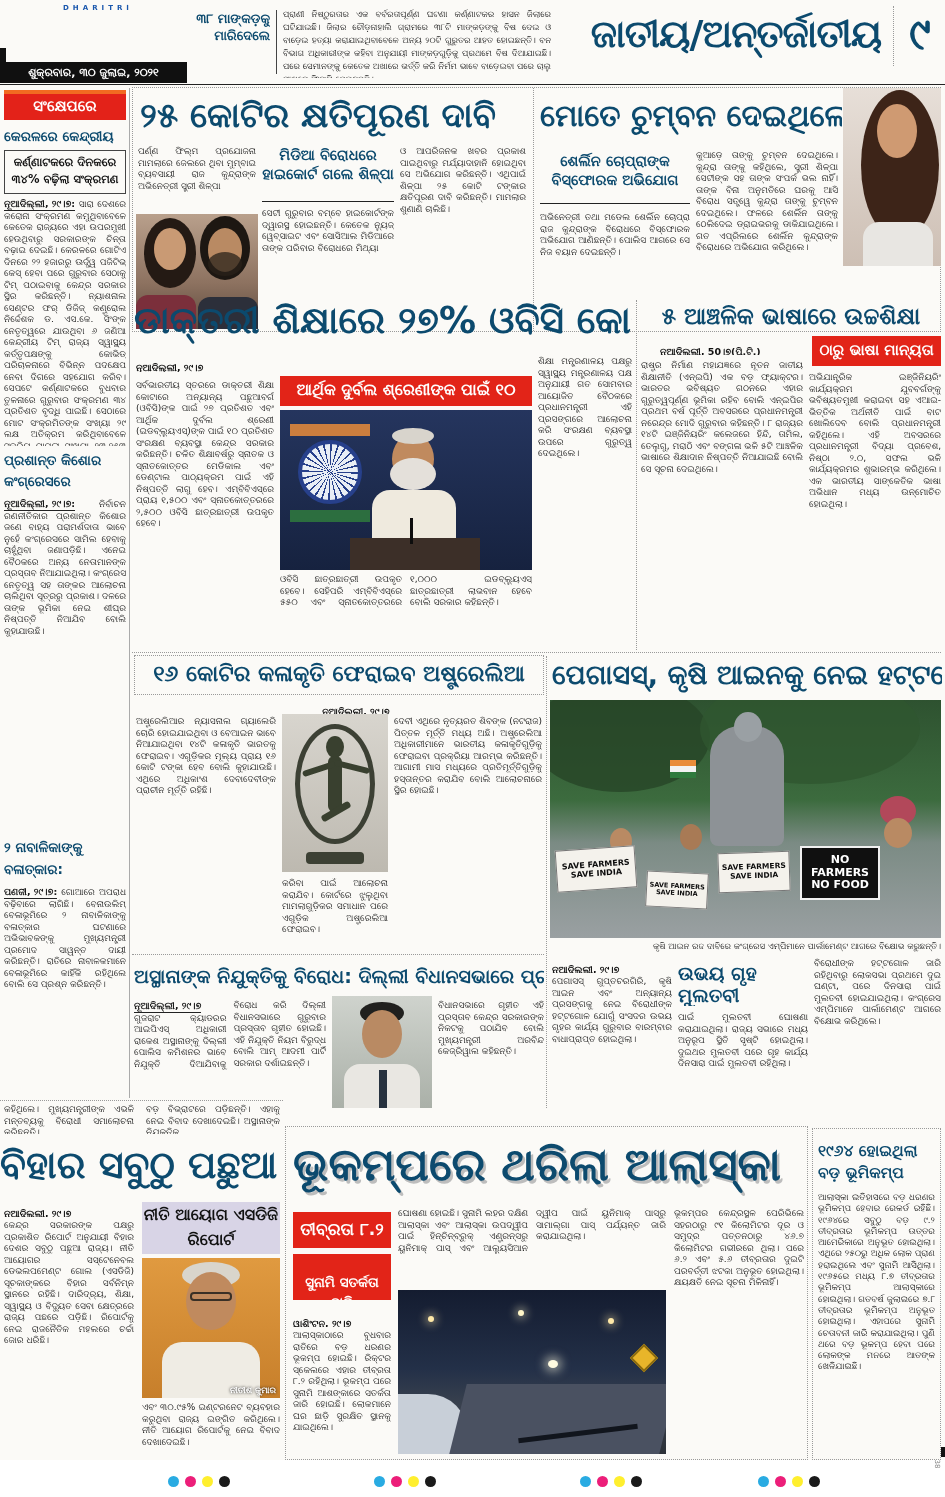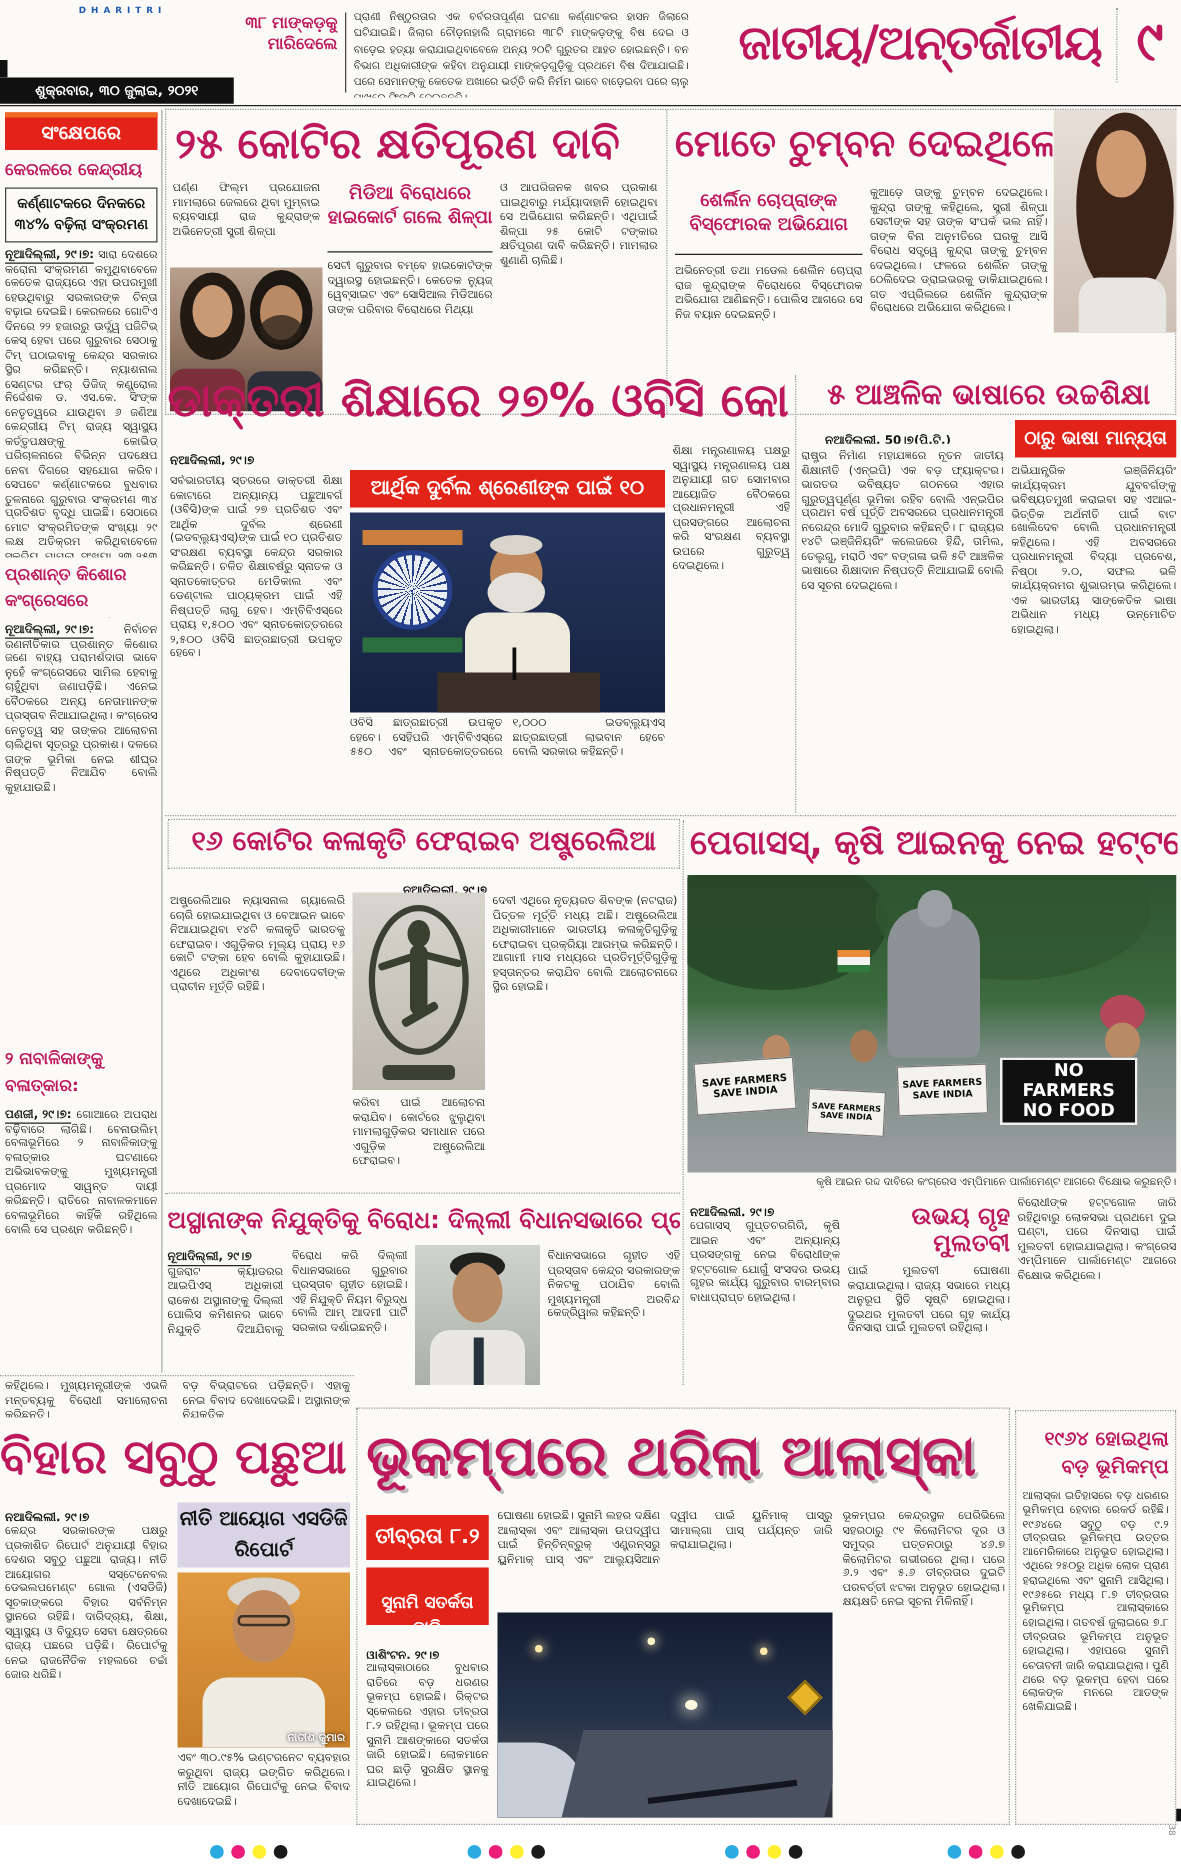--- a/index.html
+++ b/index.html
@@ -1,21 +1,21 @@
 <!DOCTYPE html>
 <html><head>
 <meta charset="utf-8">
 <style>
   *{margin:0;padding:0;box-sizing:border-box}
   html,body{width:945px;height:1497px}
   body{position:relative;background:#fbfaf7;font-family:"DejaVu Sans","Liberation Sans",sans-serif;color:#111;overflow:hidden}
   .a{position:absolute}
   .bt{font-size:9px;line-height:11.5px;text-align:justify;color:#191919;overflow:hidden}
   .dl{font-weight:700;font-size:9.5px;border-bottom:1px solid #222;display:inline-block}
-  .hl{font-weight:700;color:#be185d;overflow:hidden}
+  .hl{font-weight:700;color:#0c4a6e;overflow:hidden}
   .dot{border:1px dotted #9a9a9a}
   .dotv{border-left:1px dotted #9a9a9a}
   .doth{border-top:1px dotted #9a9a9a}
   .redbox{background:#e22418;color:#fff;font-weight:700;text-align:center;overflow:hidden}
   .photo{overflow:hidden;position:absolute}
   .cap{font-size:8.5px;color:#222}
   .ellip{position:absolute;border-radius:50%}
   .placard{position:absolute;background:#f4f2ec;color:#0c0c0c;font-weight:700;text-align:center;border:1px solid #777;display:flex;align-items:center;justify-content:center;padding:2px;line-height:1.15}
   .cdot{width:11px;height:11px;border-radius:50%;display:inline-block;margin-right:6px}
 </style>
@@ -162,29 +162,29 @@
   <div class="ellip" style="left:334px;top:118px;width:28px;height:30px;background:#b98a63"></div>
   <div class="placard" style="left:6px;top:148px;width:80px;height:42px;font-size:8px;transform:rotate(-4deg)">
       <span>SAVE FARMERS SAVE INDIA</span>
     </div>
   <div class="placard" style="left:96px;top:172px;width:62px;height:36px;font-size:6.5px;transform:rotate(3deg)">
       <span>SAVE FARMERS SAVE INDIA</span>
     </div>
   <div class="placard" style="left:168px;top:152px;width:72px;height:40px;font-size:7.5px;transform:rotate(-2deg)">
       <span>SAVE FARMERS SAVE INDIA</span>
     </div>
-  <div class="placard" style="left:250px;top:146px;width:110px;height:54px;font-size:14px;background:#101010;color:#fff;border:2px solid #f0f0f0">
+  <div class="placard" style="left:250px;top:146px;width:80px;height:54px;font-size:11px;background:#101010;color:#fff;border:2px solid #f0f0f0">
       <span>NO FARMERS NO FOOD</span>
     </div>
 </div>
 <div class="a cap" style="left:550px;top:941px;width:391px;height:14px;text-align:right;overflow:hidden">କୃଷି ଆଇନ ରଦ୍ଦ ଦାବିରେ କଂଗ୍ରେସ ଏମ୍ପିମାନେ ପାର୍ଲାମେଣ୍ଟ ଆଗରେ ବିକ୍ଷୋଭ କରୁଛନ୍ତି।</div>
 
 <div class="a" style="left:552px;top:958px;width:120px;height:15px;overflow:hidden"><b class="dl">ନୂଆଦିଲ୍ଲୀ, ୨୯।୭</b></div>
 <div class="a bt" style="left:552px;top:976px;width:120px;height:134px">ପେଗାସସ୍ ଗୁପ୍ତଚରଗିରି, କୃଷି ଆଇନ ଏବଂ ଅନ୍ୟାନ୍ୟ ପ୍ରସଙ୍ଗକୁ ନେଇ ବିରୋଧୀଙ୍କ ହଟ୍ଟଗୋଳ ଯୋଗୁଁ ସଂସଦର ଉଭୟ ଗୃହର କାର୍ଯ୍ୟ ଗୁରୁବାର ବାରମ୍ବାର ବାଧାପ୍ରାପ୍ତ ହୋଇଥିଲା।</div>
-<div class="a hl" style="left:678px;top:962px;width:130px;height:44px;font-size:19px;line-height:22px;text-align:right">ଉଭୟ ଗୃହ ମୁଲତବୀ</div>
+<div class="a hl" style="left:678px;top:962px;width:130px;height:44px;font-size:19px;line-height:22px;text-align:left">ଉଭୟ ଗୃହ ମୁଲତବୀ</div>
 <div class="a bt" style="left:678px;top:1012px;width:130px;height:98px">ପାଇଁ ମୁଲତବୀ ଘୋଷଣା କରାଯାଇଥିଲା। ରାଜ୍ୟ ସଭାରେ ମଧ୍ୟ ଅନୁରୂପ ସ୍ଥିତି ସୃଷ୍ଟି ହୋଇଥିଲା। ଦୁଇଥର ମୁଲତବୀ ପରେ ଗୃହ କାର୍ଯ୍ୟ ଦିନସାରା ପାଇଁ ମୁଲତବୀ ରହିଥିଲା।</div>
 <div class="a bt" style="left:814px;top:958px;width:127px;height:152px">ବିରୋଧୀଙ୍କ ହଟ୍ଟଗୋଳ ଜାରି ରହିଥିବାରୁ ଲୋକସଭା ପ୍ରଥମେ ଦୁଇ ଘଣ୍ଟା, ପରେ ଦିନସାରା ପାଇଁ ମୁଲତବୀ ହୋଇଯାଇଥିଲା। କଂଗ୍ରେସ ଏମ୍ପିମାନେ ପାର୍ଲାମେଣ୍ଟ ଆଗରେ ବିକ୍ଷୋଭ କରିଥିଲେ।</div>
 
 <div class="a doth" style="left:132px;top:954px;width:412px"></div>
 <div class="a hl" style="left:134px;top:962px;width:410px;height:30px;font-size:19px;line-height:28px;white-space:nowrap">ଅସ୍ଥାନାଙ୍କ ନିଯୁକ୍ତିକୁ ବିରୋଧ: ଦିଲ୍ଲୀ ବିଧାନସଭାରେ ପ୍ରସ୍ତାବ ଗୃହୀତ</div>
 <div class="a bt" style="left:134px;top:1000px;width:192px;height:110px;column-count:2;column-gap:7px">
   <b class="dl">ନୂଆଦିଲ୍ଲୀ, ୨୯।୭</b>
   <span>ଗୁଜରାଟ କ୍ୟାଡରର ଆଇପିଏସ୍ ଅଧିକାରୀ ରାକେଶ ଅସ୍ଥାନାଙ୍କୁ ଦିଲ୍ଲୀ ପୋଲିସ କମିଶନର ଭାବେ ନିଯୁକ୍ତି ଦିଆଯିବାକୁ ବିରୋଧ କରି ଦିଲ୍ଲୀ ବିଧାନସଭାରେ ଗୁରୁବାର ପ୍ରସ୍ତାବ ଗୃହୀତ ହୋଇଛି। ଏହି ନିଯୁକ୍ତି ନିୟମ ବିରୁଦ୍ଧ ବୋଲି ଆମ୍ ଆଦମୀ ପାର୍ଟି ସରକାର ଦର୍ଶାଇଛନ୍ତି।</span>
 </div>
 <div class="photo" style="left:332px;top:996px;width:100px;height:112px;background:linear-gradient(180deg,#cfd3cd,#aab0a8)">
@@ -231,21 +231,21 @@
   <div class="ellip" style="left:210px;top:28px;width:6px;height:6px;background:#ffe9a8;box-shadow:0 0 8px 3px #ffe9a870"></div>
   <div class="a" style="left:0;bottom:0;width:70px;height:60px;background:#c8cfd8;border-radius:0 40px 0 0"></div>
   <div class="a" style="left:60px;bottom:0;width:210px;height:70px;background:#4a5161;transform:skewX(-14deg)"></div>
   <div class="a" style="left:120px;bottom:18px;width:120px;height:5px;background:#11151d;transform:rotate(-7deg)"></div>
   <div class="ellip" style="left:150px;top:70px;width:10px;height:8px;background:#fffbe0;box-shadow:0 0 10px 4px #fffbe080"></div>
   <div class="a" style="left:236px;top:58px;width:20px;height:20px;background:#e8b52a;transform:rotate(45deg);border:2px solid #8a6a10"></div>
 </div>
 <div class="a bt" style="left:674px;top:1208px;width:130px;height:248px">ଭୂକମ୍ପର କେନ୍ଦ୍ରସ୍ଥଳ ପେରିଭିଲେ ସହରଠାରୁ ୯୧ କିଲୋମିଟର ଦୂର ଓ ସମୁଦ୍ର ପତ୍ତନଠାରୁ ୪୬.୭ କିଲୋମିଟର ଗଭୀରରେ ଥିଲା। ପରେ ୬.୨ ଏବଂ ୫.୬ ତୀବ୍ରତାର ଦୁଇଟି ପରବର୍ତ୍ତୀ ଝଟକା ଅନୁଭୂତ ହୋଇଥିଲା। କ୍ଷୟକ୍ଷତି ନେଇ ସୂଚନା ମିଳିନାହିଁ।</div>
 
 <div class="a dot" style="left:812px;top:1128px;width:129px;height:332px"></div>
-<div class="a hl" style="left:818px;top:1140px;width:117px;height:46px;font-size:15.5px;line-height:22px;text-align:right">୧୯୬୪ ହୋଇଥିଲା ବଡ଼ ଭୂମିକମ୍ପ</div>
+<div class="a hl" style="left:818px;top:1140px;width:117px;height:46px;font-size:15.5px;line-height:22px;text-align:left">୧୯୬୪ ହୋଇଥିଲା ବଡ଼ ଭୂମିକମ୍ପ</div>
 <div class="a bt" style="left:818px;top:1192px;width:117px;height:260px;font-size:8.8px;line-height:11.3px">ଆଲାସ୍କା ଇତିହାସରେ ବଡ଼ ଧରଣର ଭୂମିକମ୍ପ ହେବାର ରେକର୍ଡ ରହିଛି। ୧୯୬୪ରେ ସବୁଠୁ ବଡ଼ ୯.୨ ତୀବ୍ରତାର ଭୂମିକମ୍ପ ଉତ୍ତର ଆମେରିକାରେ ଅନୁଭୂତ ହୋଇଥିଲା। ଏଥିରେ ୨୫୦ରୁ ଅଧିକ ଲୋକ ପ୍ରାଣ ହରାଇଥିଲେ ଏବଂ ସୁନାମି ଆସିଥିଲା। ୧୯୬୫ରେ ମଧ୍ୟ ୮.୭ ତୀବ୍ରତାର ଭୂମିକମ୍ପ ଆଲାସ୍କାରେ ହୋଇଥିଲା। ଗତବର୍ଷ ଜୁଲାଇରେ ୭.୮ ତୀବ୍ରତାର ଭୂମିକମ୍ପ ଅନୁଭୂତ ହୋଇଥିଲା। ଏହାପରେ ସୁନାମି ଚେତାବନୀ ଜାରି କରାଯାଇଥିଲା। ପୁଣି ଥରେ ବଡ଼ ଭୂକମ୍ପ ହେବା ପରେ ଲୋକଙ୍କ ମନରେ ଆତଙ୍କ ଖେଳିଯାଇଛି।</div>
 
 <div class="a" style="left:941px;top:1447px;width:4px;height:10px;background:#111"></div>
 <div class="a" style="left:0;top:1460px;width:945px;height:37px;background:#fff">
   <div class="a" style="left:168px;top:12px">
     <span class="cdot" style="background:#29abe2"></span><span class="cdot" style="background:#ec1e79"></span><span class="cdot" style="background:#ffef2e"></span><span class="cdot" style="background:#1a1a1a"></span>
   </div>
   <div class="a" style="left:374px;top:12px">
     <span class="cdot" style="background:#29abe2"></span><span class="cdot" style="background:#ec1e79"></span><span class="cdot" style="background:#ffef2e"></span><span class="cdot" style="background:#1a1a1a"></span>
   </div>

